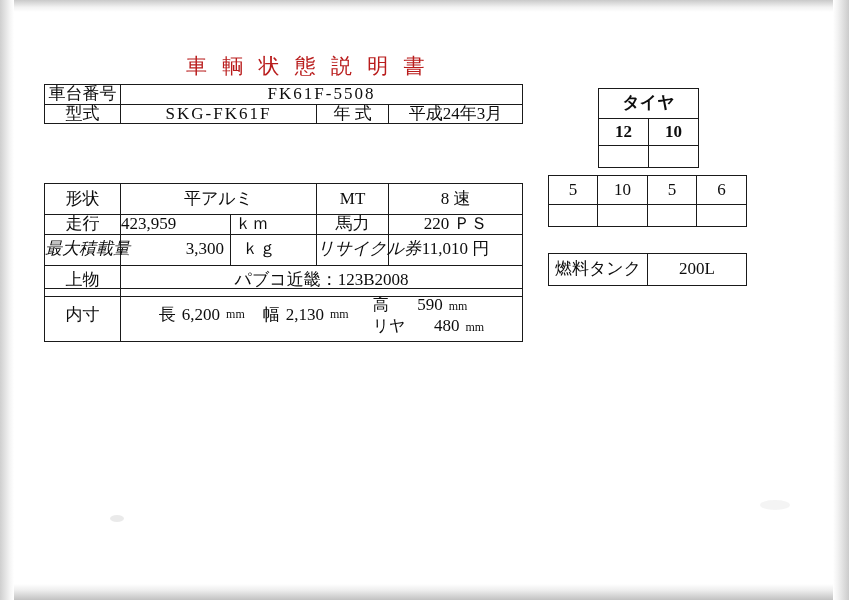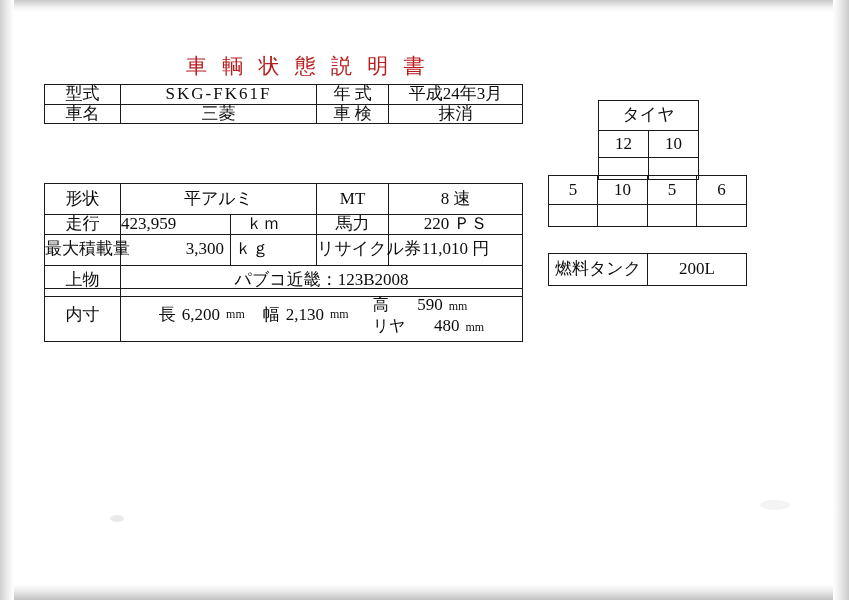--- a/index.html
+++ b/index.html
@@ -62,33 +62,33 @@
   table.grid td {
     border: 1px solid #1a1a1a;
     padding: 0;
     text-align: center;
     vertical-align: middle;
     font-size: 17px;
     line-height: 1.1;
     white-space: nowrap;
   }
   td.lbl { font-size: 16px; }
-  td.lbl-sm { font-size: 12px; }
+  td.lbl-sm { font-size: 12px; font-style: italic; }
   td.left { text-align: left; padding-left: 8px; }
   td.val-wide { letter-spacing: 2px; }
   .unit { font-size: 12px; }
 
   
   #t-main { left: 44px; top: 84px; width: 478px; }
   #t-spec { left: 44px; top: 183px; width: 478px; }
   #t-inner { left: 44px; top: 288px; width: 478px; border-radius: 24px; }
   #t-notes { left: 44px; top: 357px; width: 478px; }
 
   
-  #t-tire { left: 598px; top: 100px; width: 100px; }
+  #t-tire { left: 598px; top: 88px; width: 100px; font-weight: bold; }
   #t-nums { left: 548px; top: 175px; width: 198px; }
   #t-fuel { left: 548px; top: 253px; width: 198px; }
   .inner-flex {
     display: flex;
     align-items: center;
     justify-content: center;
     gap: 6px;
     padding: 0 6px;
   }
   .stack {
@@ -121,31 +121,29 @@
   <div class="doc-title">車 輌 状 態 説 明 書</div>
 
   <table class="grid" id="t-main">
     <colgroup>
       <col style="width:76px">
       <col style="width:196px">
       <col style="width:72px">
       <col style="width:134px">
     </colgroup>
     <tbody>
+        <tr>
+      <td class="lbl">車台番号</td>
+      <td class="left val-wide" colspan="3">FK61F-5508</td>
+    </tr>
     <tr>
       <td class="lbl">型式</td>
       <td class="left val-wide">SKG-FK61F</td>
       <td class="lbl">年 式</td>
       <td class="left">平成24年3月</td>
-    </tr>
-    <tr>
-      <td class="lbl">車名</td>
-      <td class="left">三菱</td>
-      <td class="lbl">車 検</td>
-      <td class="left">抹消</td>
     </tr>
   </tbody>
     </table>
 
   <table class="grid" id="t-spec">
     <colgroup>
       <col style="width:76px">
       <col style="width:110px">
       <col style="width:86px">
       <col style="width:72px">
@@ -154,28 +152,28 @@
     <tbody>
         <tr style="height:31px">
       <td class="lbl">形状</td>
       <td class="left" colspan="2">平アルミ</td>
       <td class="lbl">MT</td>
       <td class="left">8 速</td>
     </tr>
     <tr style="height:16px">
       <td class="lbl">走行</td>
       <td style="text-align:left; padding-right:6px;">423,959</td>
-      <td style="text-align:left; padding-left:15px;">ｋｍ</td>
+      <td style="text-align:left; padding-left:4px;">ｋｍ</td>
       <td class="lbl">馬力</td>
       <td class="left">220 ＰＳ</td>
     </tr>
     <tr style="height:31px">
       <td class="lbl-sm">最大積載量</td>
       <td style="text-align:right; padding-right:6px;">3,300</td>
-      <td style="text-align:left; padding-left:4px;">ｋｇ</td>
+      <td style="text-align:left; padding-left:11px;">ｋｇ</td>
       <td class="lbl-sm">リサイクル券</td>
       <td class="left">11,010 円</td>
     </tr>
     <tr style="height:31px">
       <td class="lbl">上物</td>
       <td class="left" colspan="4">パブコ近畿：123B2008</td>
     </tr>
   </tbody>
     </table>
 

